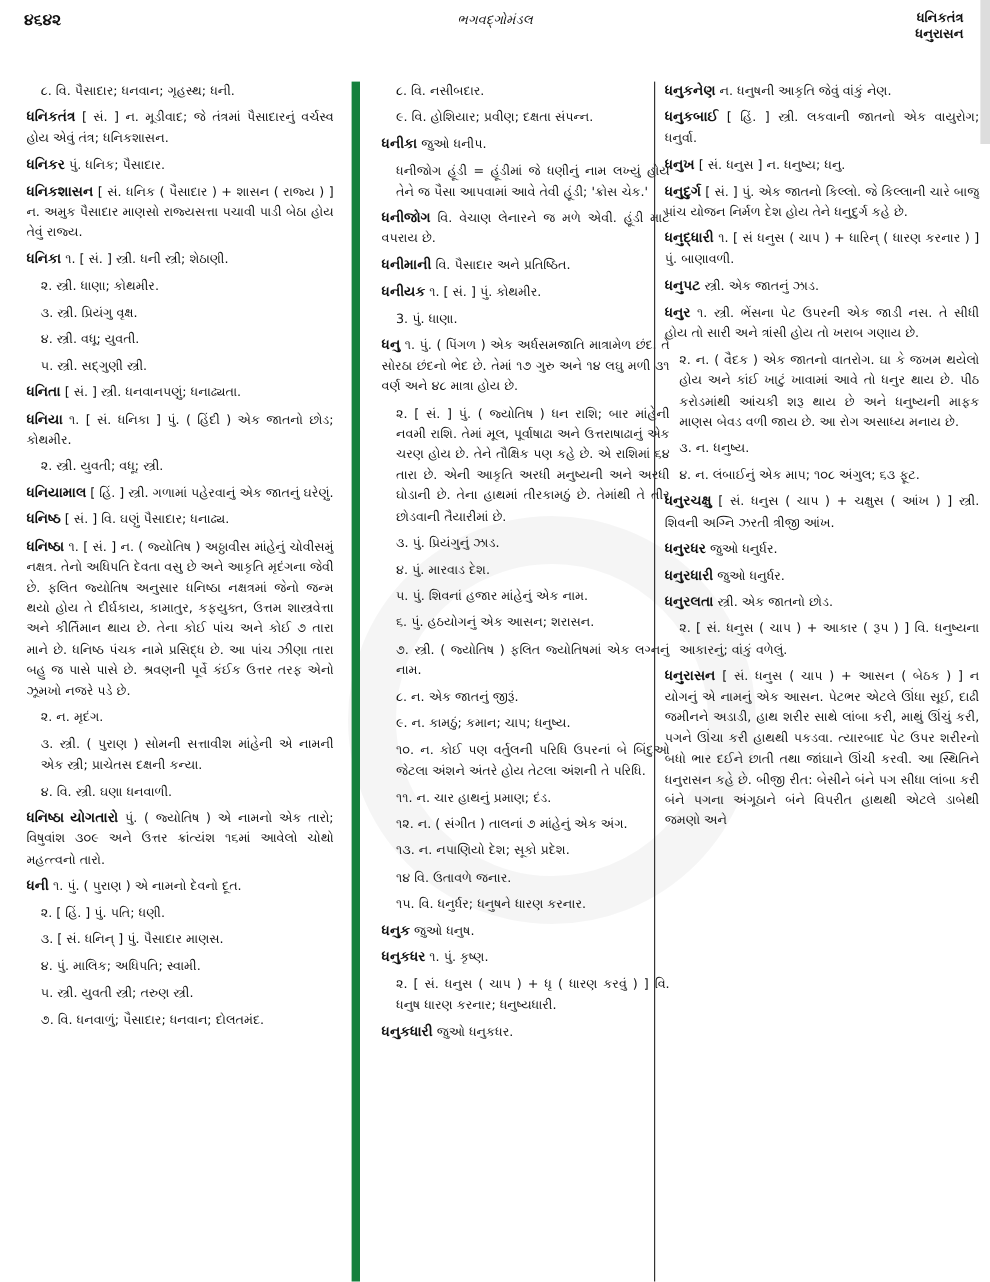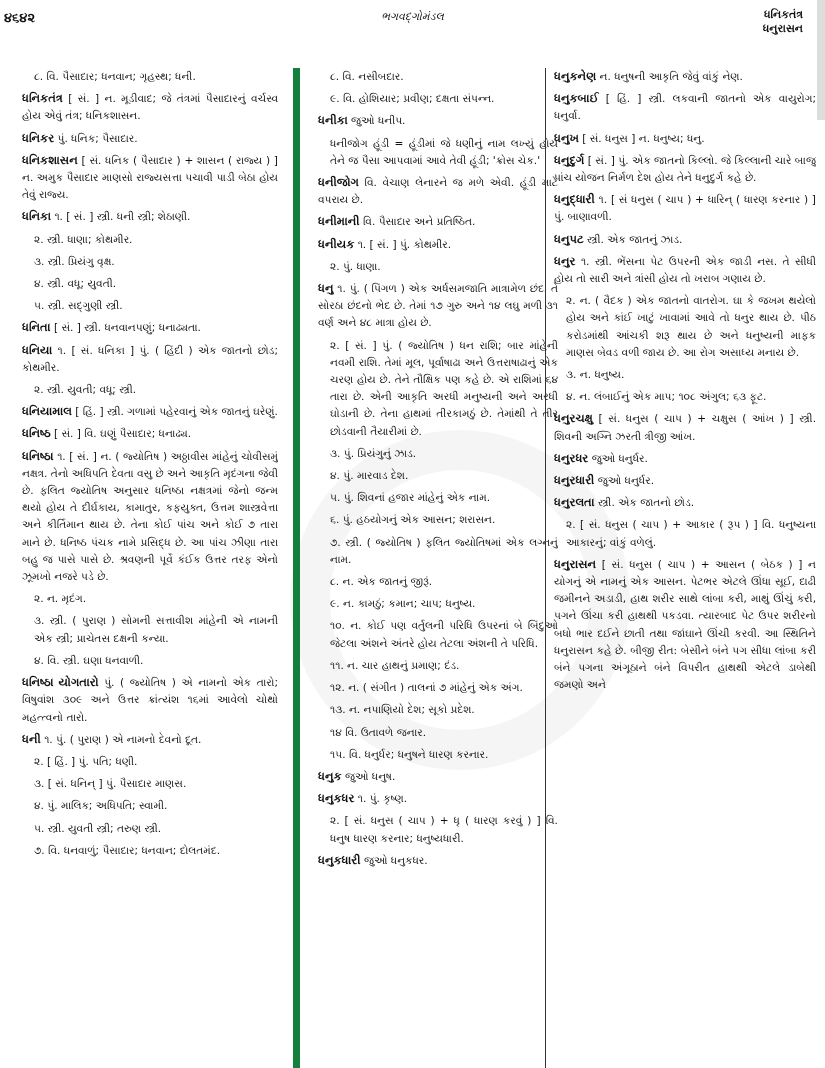--- a/index.html
+++ b/index.html
@@ -1,18 +1,18 @@
 <!DOCTYPE html>
 <html><head>
 <meta charset="utf-8">
 <style>
   html,body{margin:0;padding:0;background:#fff;}
   body{width:825px;height:1068px;overflow:hidden;position:relative;font-family:"DejaVu Sans",sans-serif;color:#111;}
   .header{position:absolute;top:0;left:0;width:825px;height:42px;}
-  .pageno{position:absolute;left:4px;top:10px;font-size:13px;font-weight:bold;}
+  .pageno{position:absolute;left:20px;top:10px;font-size:13px;font-weight:bold;}
   .running{position:absolute;left:0;width:825px;top:10px;text-align:center;font-size:11px;font-style:italic;}
   .guide{position:absolute;right:22px;top:8px;text-align:right;font-size:11px;font-weight:bold;line-height:14px;}
   .edge{position:absolute;right:0;top:0;width:8px;height:120px;background:#ddd;}
   .cols{position:absolute;top:44px;left:0;width:825px;height:1020px;}
   .col{position:absolute;top:0;height:1010px;overflow:hidden;font-size:10.6px;line-height:17.2px;margin-top:24px;}
   .c1{left:22px;width:256px;}
   .c2{left:293px;width:240px;border-left:7px solid #15803d;padding-left:18px;}
   .c3{left:545px;width:262px;border-left:1px solid #333;padding-left:8px;}
   .entry{margin:0 0 5px 0;text-align:justify;}
   .hw{font-weight:bold;font-size:11.5px;font-family:Liberation Serif, serif;}
@@ -64,21 +64,21 @@
       <div class="entry sub"><span>૭. વિ. ધનવાળું; પૈસાદાર; ધનવાન; દોલતમંદ.</span></div>
     </div>
   <div class="col c2">
       <div class="entry sub"><span>૮. વિ. નસીબદાર.</span></div>
       <div class="entry sub"><span>૯. વિ. હોશિયાર; પ્રવીણ; દક્ષતા સંપન્ન.</span></div>
       <div class="entry"><span class="hw">ધનીકા</span><span> જુઓ ધનીપ.</span></div>
       <div class="entry indent"><span>ધનીજોગ હૂંડી = હૂંડીમાં જે ધણીનું નામ લખ્યું હોય તેને જ પૈસા આપવામાં આવે તેવી હૂંડી; 'ક્રોસ ચેક.'</span></div>
       <div class="entry"><span class="hw">ધનીજોગ</span><span> વિ. વેચાણ લેનારને જ મળે એવી. હૂંડી માટે વપરાય છે.</span></div>
       <div class="entry"><span class="hw">ધનીમાની</span><span> વિ. પૈસાદાર અને પ્રતિષ્ઠિત.</span></div>
       <div class="entry"><span class="hw">ધનીયક</span><span> ૧. [ સં. ] પું. કોથમીર.</span></div>
-      <div class="entry sub"><span>૨. પું. ધાણા.</span></div>
+      <div class="entry sub"><span>3. પું. ધાણા.</span></div>
       <div class="entry"><span class="hw">ધનુ</span><span> ૧. પું. ( પિંગળ ) એક અર્ધસમજાતિ માત્રામેળ છંદ. તે સોરઠા છંદનો ભેદ છે. તેમાં ૧૭ ગુરુ અને ૧૪ લઘુ મળી ૩૧ વર્ણ અને ૪૮ માત્રા હોય છે.</span></div>
       <div class="entry sub"><span>૨. [ સં. ] પું. ( જ્યોતિષ ) ધન રાશિ; બાર માંહેની નવમી રાશિ. તેમાં મૂલ, પૂર્વાષાઢા અને ઉત્તરાષાઢાનું એક ચરણ હોય છે. તેને તૌક્ષિક પણ કહે છે. એ રાશિમાં ૬૪ તારા છે. એની આકૃતિ અરધી મનુષ્યની અને અરધી ઘોડાની છે. તેના હાથમાં તીરકામઠું છે. તેમાંથી તે તીર છોડવાની તૈયારીમાં છે.</span></div>
       <div class="entry sub"><span>૩. પું. પ્રિયંગુનું ઝાડ.</span></div>
       <div class="entry sub"><span>૪. પું. મારવાડ દેશ.</span></div>
       <div class="entry sub"><span>૫. પું. શિવનાં હજાર માંહેનું એક નામ.</span></div>
       <div class="entry sub"><span>૬. પું. હઠયોગનું એક આસન; શરાસન.</span></div>
       <div class="entry sub"><span>૭. સ્ત્રી. ( જ્યોતિષ ) ફલિત જ્યોતિષમાં એક લગ્નનું નામ.</span></div>
       <div class="entry sub"><span>૮. ન. એક જાતનું જીરૂં.</span></div>
       <div class="entry sub"><span>૯. ન. કામઠું; કમાન; ચાપ; ધનુષ્ય.</span></div>
       <div class="entry sub"><span>૧૦. ન. કોઈ પણ વર્તુલની પરિધિ ઉપરનાં બે બિંદુઓ જેટલા અંશને અંતરે હોય તેટલા અંશની તે પરિધિ.</span></div>

